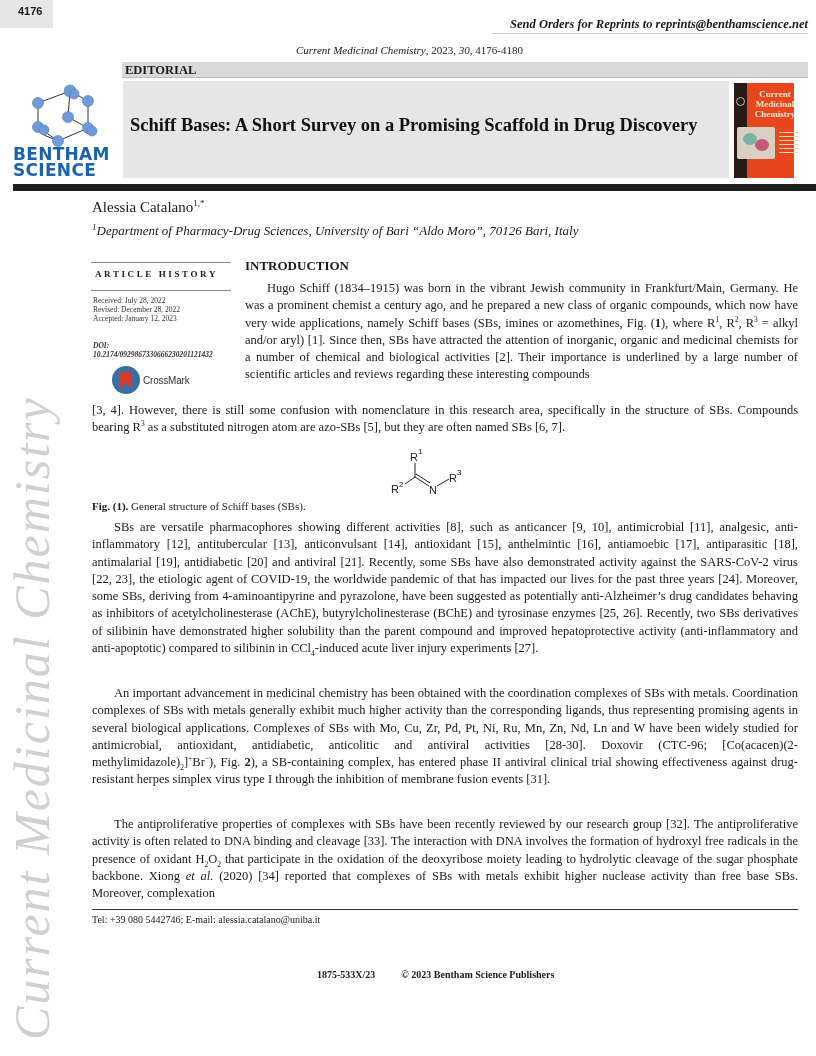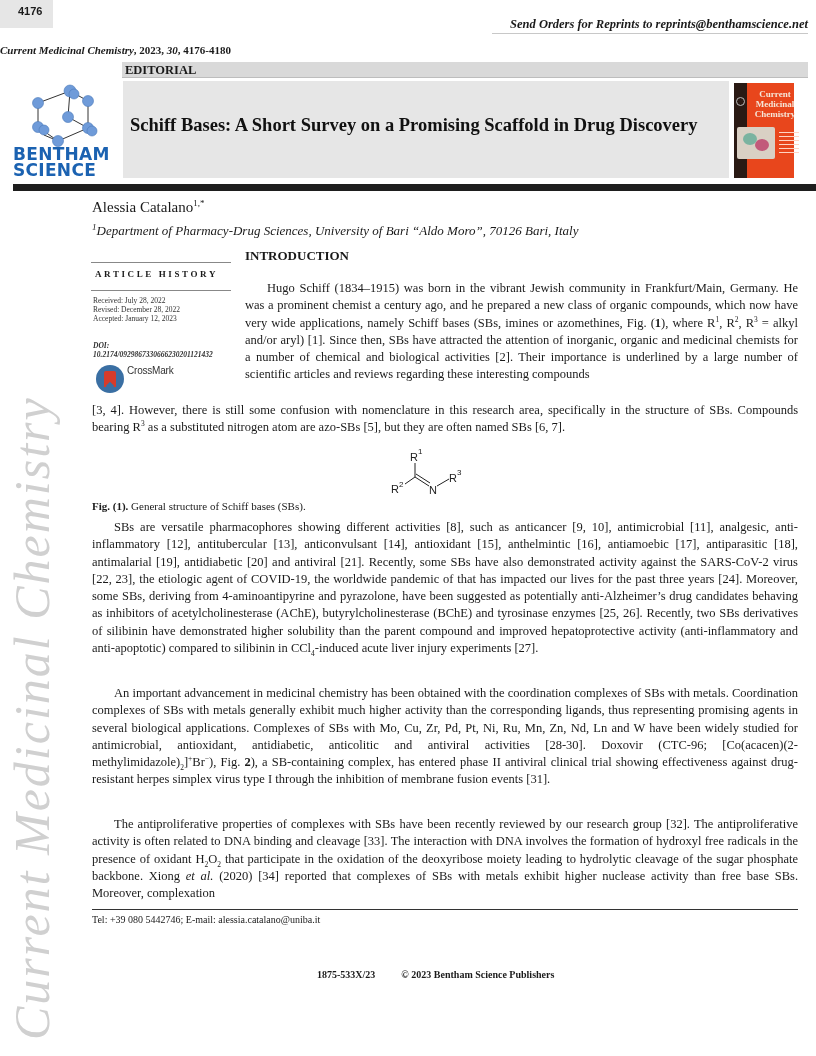--- a/index.html
+++ b/index.html
@@ -3,21 +3,21 @@
 <meta charset="utf-8">
 <style>
   * { box-sizing: border-box; margin: 0; padding: 0; }
   html, body { width: 816px; height: 1056px; background: #ffffff; overflow: hidden; }
   body { position: relative; font-family: "Liberation Serif", serif; color: #1a1a1a; }
 
   .page-num { position: absolute; left: 0; top: 0; width: 53px; height: 28px; background: #e6e6e6;
     font-family: "Liberation Sans", sans-serif; font-weight: bold; font-size: 11px; padding: 5px 14px 0 18px; }
   .reprints { position: absolute; right: 8px; top: 17px; font-size: 12.5px; font-weight: bold; font-style: italic; }
   .reprints-rule { position: absolute; left: 492px; right: 8px; top: 33px; height: 1px; background: #c8c8c8; }
-  .journal-line { position: absolute; left: 0; right: 0; top: 44px; text-align: center; font-size: 11px; font-style: italic; font-weight: bold; text-align: left; }
+  .journal-line { position: absolute; left: 0; right: 0; top: 44px; text-align: center; font-size: 11px; font-style: italic; font-weight: normal; padding-left: 296px; text-align: left; }
   .journal-line .vol { font-style: italic; }
   .journal-line .normal { font-style: normal; }
 
   .editorial-bar { position: absolute; left: 122px; top: 62px; width: 686px; height: 16px; background: #d9d9d9;
     border-bottom: 1px solid #bdbdbd; font-size: 12.5px; font-weight: bold; padding: 0 0 0 3px; line-height: 16px; }
 
   .logo { position: absolute; left: 8px; top: 83px; width: 108px; height: 95px; }
   .logo-text { position: absolute; left: 13px; top: 146px; font-family: "DejaVu Sans", sans-serif; font-weight: bold;
     color: #1b62b1; font-size: 17px; line-height: 16px; letter-spacing: 0.3px; }
 
@@ -38,27 +38,27 @@
 
   .author { position: absolute; left: 92px; top: 198px; font-size: 15px; }
   .author sup, .affil sup { font-size: 9px; }
   .affil { position: absolute; left: 92px; top: 222px; font-size: 13px; font-style: italic; }
 
   .sidebar-top-rule { position: absolute; left: 91px; top: 262px; width: 140px; height: 1px; background: #888; }
   .ah-title { position: absolute; left: 95px; top: 269px; font-size: 9px; font-weight: bold; letter-spacing: 2.6px; }
   .sidebar-mid-rule { position: absolute; left: 91px; top: 290px; width: 140px; height: 1px; background: #888; }
   .history { position: absolute; left: 93px; top: 296px; font-size: 7.5px; line-height: 9px; color: #333; }
   .doi { position: absolute; left: 93px; top: 341px; font-size: 7.5px; line-height: 9px; font-style: italic; color: #333; font-weight: bold; }
-  .crossmark { position: absolute; left: 96px; top: 365px; height: 30px; display: flex; gap: 3px; }
+  .crossmark { position: absolute; left: 112px; top: 365px; height: 30px; display: flex; align-items: center; gap: 3px; }
   .crossmark .cm-icon { width: 28px; height: 28px; border-radius: 50%; background: #3a6fa3; position: relative; }
   .crossmark .cm-icon::before { content: ""; position: absolute; left: 8px; top: 6px; width: 12px; height: 16px; background: #d63b2a; border-radius: 2px 2px 0 0; }
   .crossmark .cm-icon::after { content: ""; position: absolute; left: 11px; top: 18px; width: 6px; height: 6px; background: #3a6fa3; transform: rotate(45deg); }
   .crossmark .cm-label { font-family: "Liberation Sans", sans-serif; font-size: 10px; color: #333; letter-spacing: -0.2px; }
 
-  .intro-head { position: absolute; left: 245px; top: 248px; font-size: 13px; font-weight: bold; }
+  .intro-head { position: absolute; left: 245px; top: 258px; font-size: 13px; font-weight: bold; }
 
   .para { position: absolute; font-size: 12.5px; line-height: 17.3px; text-align: justify; }
   .para sup { font-size: 7.5px; line-height: 0; }
   .para sub { font-size: 7.5px; line-height: 0; }
   .indent { text-indent: 22px; }
 
   .p1 { left: 245px; top: 280px; width: 553px; }
   .p1b { left: 92px; top: 402px; width: 706px; }
 
   .fig1 { position: absolute; left: 385px; top: 444px; width: 110px; height: 52px; }

